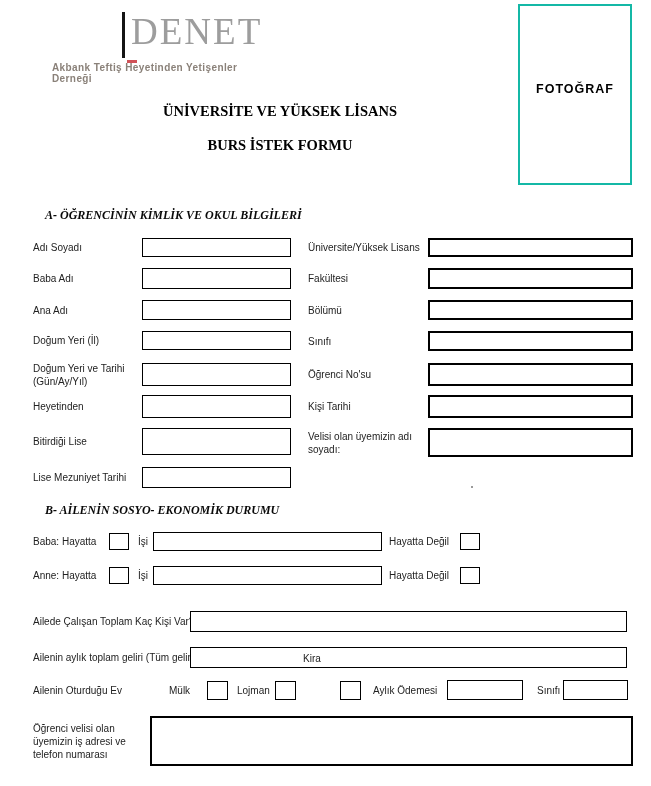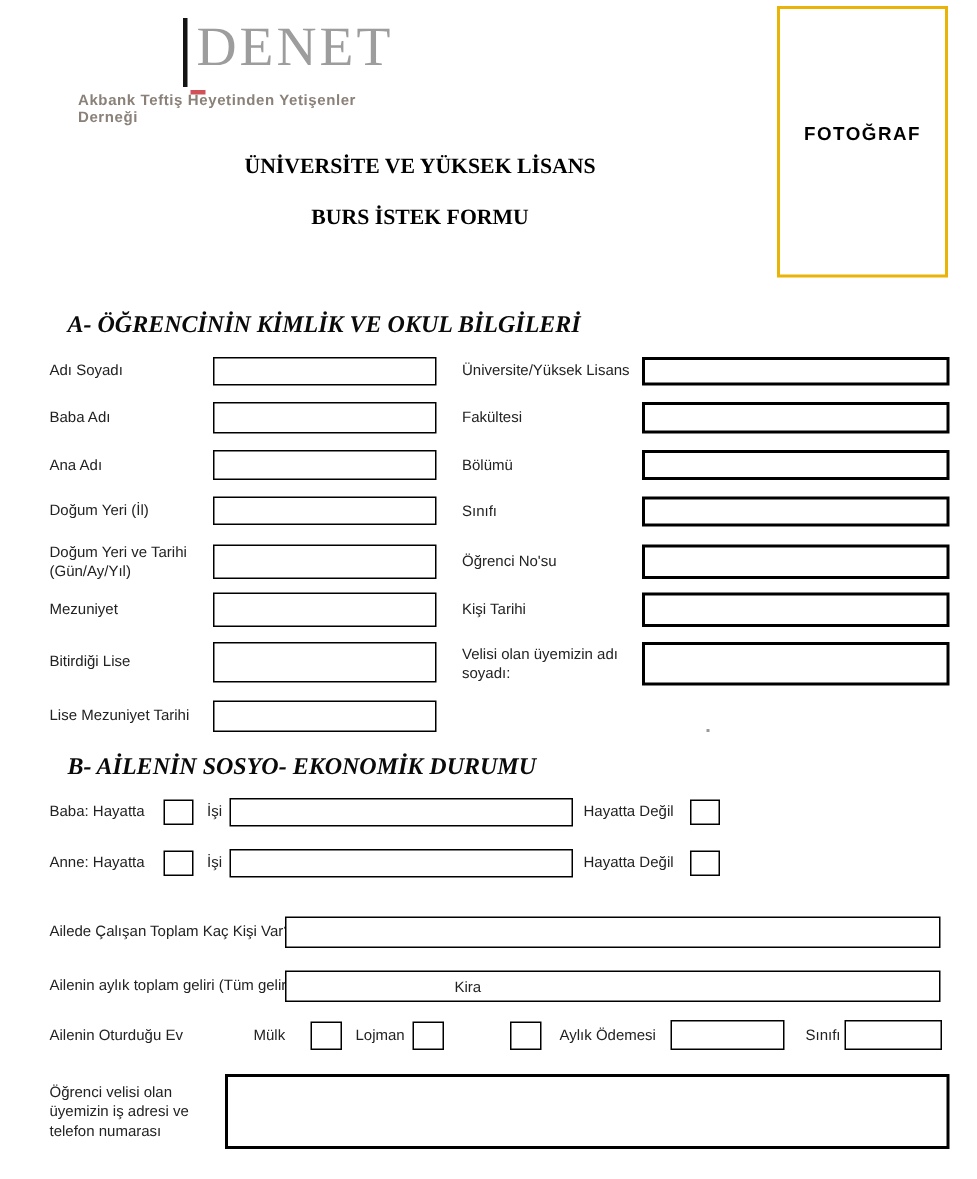--- a/index.html
+++ b/index.html
@@ -12,28 +12,28 @@
              font-size:37px; letter-spacing:3px; color:#c4262d; }
   .logo-bar { position:absolute; left:122px; top:12px; width:3px; height:46px; background:#141414; }
   .logo-denet { position:absolute; left:131px; top:10px; font-family:"Liberation Serif",serif;
                 font-size:37px; letter-spacing:2px; color:#9d9d9d; }
   .logo-mark { position:absolute; left:127px; top:60px; width:10px; height:3px; background:#c4262d; opacity:.8; }
   .logo-tagline { position:absolute; left:52px; top:62px; width:220px;
                   font-family:Liberation Sans, sans-serif; font-weight:bold; font-size:10px;
                   letter-spacing:0.4px; color:#8a8179; }
   
   .photo-box { position:absolute; left:518px; top:4px; width:114px; height:181px;
-               border:2px solid #eab308; box-sizing:border-box; background:#fff; }
+               border:2px solid #14b8a6; box-sizing:border-box; background:#fff; }
   .photo-box span { position:absolute; left:0; right:0; top:43%; text-align:center;
                     font-weight:bold; font-size:12.5px; letter-spacing:1px; color:#000; }
   
   .title { position:absolute; left:0; width:560px; text-align:center;
            font-family:"Liberation Serif",serif; font-weight:bold; font-size:14.5px; color:#000; }
   .sec-h { position:absolute; font-family:"Liberation Serif",serif; font-weight:bold;
-           font-style:italic; font-size:16px; color:#0a0a0a; white-space:nowrap; }
+           font-style:italic; font-size:12px; color:#0a0a0a; white-space:nowrap; }
   
   .lbl { position:absolute; display:flex; align-items:center; font-size:10px;
          color:#222; line-height:1.3; }
   .nw { white-space:nowrap; }
   .box { position:absolute; border:1px solid #000; background:#fff; box-sizing:border-box;
          padding:0 3px; font:11px "Liberation Sans",sans-serif; color:#000; outline:none;
          border-radius:0; }
   .box.bw2 { border-width:2px; }
   .cb { position:absolute; border:1px solid #000; background:#fff; box-sizing:border-box; }
   textarea.box { resize:none; padding:2px 3px; }
@@ -66,21 +66,21 @@
 
   <div class="lbl nw" style="left:33px; top:300px; height:20px">Ana Adı</div>
   <input class="box" style="left: 142px; top: 300px; width: 149px; height: 20px;" value="">
 
   <div class="lbl nw" style="left:33px; top:331px; height:19px">Doğum Yeri (İl)</div>
   <input class="box" style="left: 142px; top: 331px; width: 149px; height: 19px;" value="">
 
   <div class="lbl" style="left:33px; top:363px; width:104px; height:23px">Doğum Yeri ve Tarihi (Gün/Ay/Yıl)</div>
   <input class="box" style="left: 142px; top: 363px; width: 149px; height: 23px;" value="">
 
-  <div class="lbl nw" style="left:33px; top:395px; height:23px">Mezuniyet</div>
+  <div class="lbl nw" style="left:33px; top:395px; height:23px">Heyetinden</div>
   <input class="box" style="left: 142px; top: 395px; width: 149px; height: 23px;" value="">
 
   <div class="lbl nw" style="left:33px; top:428px; height:27px">Bitirdiği Lise</div>
   <input class="box" style="left: 142px; top: 428px; width: 149px; height: 27px;" value="">
 
   <div class="lbl nw" style="left:33px; top:467px; height:21px">Lise Mezuniyet Tarihi</div>
   <input class="box" style="left: 142px; top: 467px; width: 149px; height: 21px;" value="">
 
   <div class="lbl nw" style="left:308px; top:238px; height:19px">Üniversite/Yüksek Lisans</div>
   <input class="box bw2" style="left: 428px; top: 238px; width: 205px; height: 19px;" value="">

